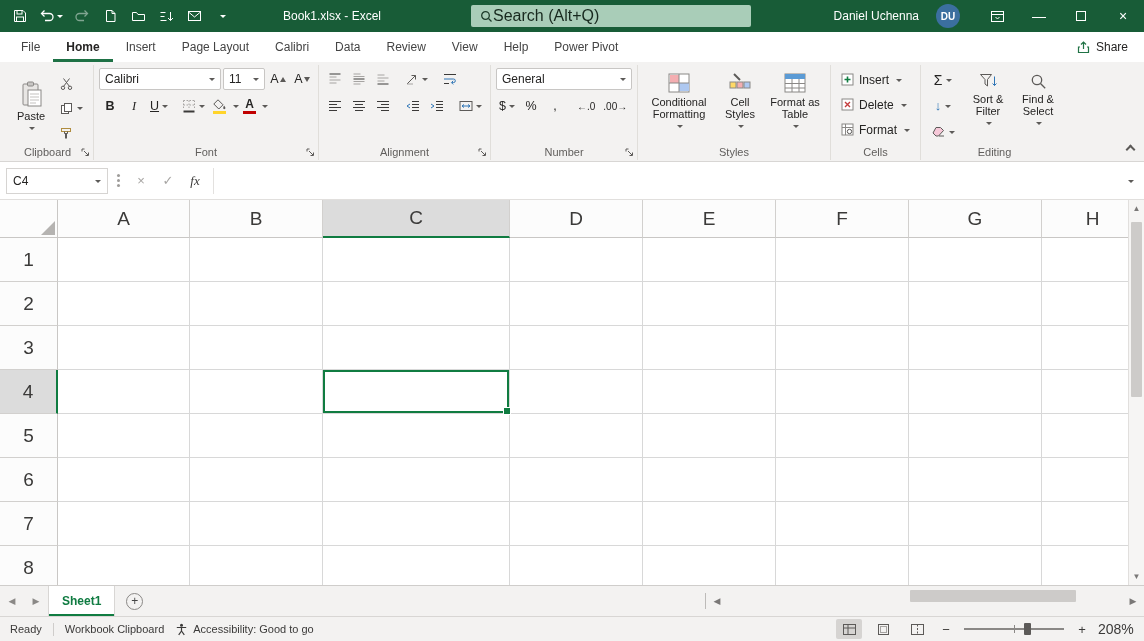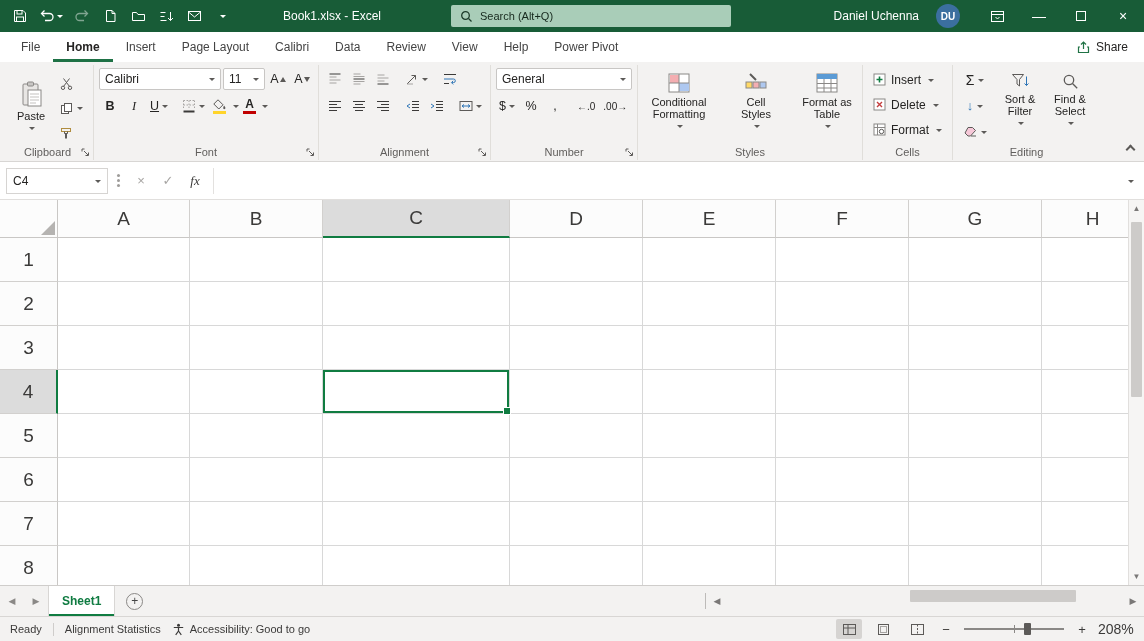--- a/index.html
+++ b/index.html
@@ -6,21 +6,21 @@
 html,body{width:1144px;height:641px;overflow:hidden}
 body{font-family:"Liberation Sans",sans-serif;font-size:12px;color:#252423;background:#fff}
 .app{width:1144px;height:641px;display:flex;flex-direction:column}
 
 
 .titlebar{flex:0 0 32px;background:#185c37;display:flex;align-items:center;position:relative;color:#fff}
 .qat{display:flex;align-items:center;gap:4px;padding-left:8px}
 .qbtn{height:24px;min-width:24px;padding:0 3px;display:flex;align-items:center;justify-content:center}
 .dim50{opacity:.45}
 .doc-title{position:absolute;left:283px;top:0;height:32px;display:flex;align-items:center;font-size:12px;white-space:nowrap}
-.search{position:absolute;left:451px;top:5px;width:280px;height:22px;background:#a9cdb8;border-radius:2px;display:flex;align-items:center;gap:7px;padding:0 9px;color:#17291e;font-size:11px}
+.search{position:absolute;left:471px;top:5px;width:280px;height:22px;background:#a9cdb8;border-radius:2px;display:flex;align-items:center;padding:0 9px;color:#17291e;font-size:16px}
 .tb-right{margin-left:auto;display:flex;align-items:center;height:100%}
 .user-name{font-size:12px;margin-right:17px}
 .avatar{width:24px;height:24px;border-radius:50%;background:#3b6f9f;display:flex;align-items:center;justify-content:center;font-size:10px;font-weight:700;margin-right:16px}
 .winbtn{width:42px;height:32px;display:flex;align-items:center;justify-content:center;font-size:14px}
 .maxbox{width:10px;height:10px;border:1px solid #fff;display:inline-block}
 
 
 .tabrow{flex:0 0 30px;background:#fff;display:flex;align-items:stretch;padding-left:8px}
 .tab{padding:0 13px;font-size:12px;color:#444;display:flex;align-items:center}
 .tab.active{color:#252423;font-weight:700;box-shadow:inset 0 -3px 0 #1e7145}
@@ -424,21 +424,21 @@
       </div>
       <div class="g-label">Number</div>
       <svg class="launcher" width="9" height="9" viewBox="0 0 9 9">
           <path d="M1 3.5V1h2.5" fill="none" stroke="#5c5a58"></path>
           <path d="M3 3l4 4" stroke="#5c5a58"></path>
           <path d="M7.5 4.5V7.5H4.5" fill="none" stroke="#5c5a58"></path>
         </svg>
     </div>
 
     <div class="group">
-      <div class="g-content" style="gap:16px">
+      <div class="g-content" style="gap:0">
         <div class="bigbtn w68">
           <svg width="22" height="20" viewBox="0 0 22 20">
               <rect x="1" y="1" width="20" height="18" fill="#fff" stroke="#8a8886"></rect>
               <rect x="2" y="2" width="9" height="8" fill="#f4aeb1"></rect>
               <rect x="11" y="10" width="10" height="8" fill="#aec8f0"></rect>
               <path d="M11 1v18M1 10h20" stroke="#8a8886"></path>
             </svg>
           <div class="blbl">Conditional Formatting</div>
           <span class="chev"></span>
         </div>
@@ -673,21 +673,21 @@
       <div class="htrack">
           <span class="hthumb"></span>
         </div>
       <span class="hs-arrow">▶</span>
     </div>
   </div>
 
   <div class="statusbar">
     <span class="sb-item">Ready</span>
     <span class="sep"></span>
-    <span class="sb-item">Alignment Statistics</span>
+    <span class="sb-item">Workbook Clipboard</span>
     <span class="sb-item">
       <svg width="13" height="13" viewBox="0 0 13 13">
           <circle cx="6.5" cy="2.2" r="1.5" fill="#3b3a39"></circle>
           <path d="M1.8 4.5h9.4M6.5 4.5v3.5M6.5 8l-2.8 3.8M6.5 8l2.8 3.8" fill="none" stroke="#3b3a39" stroke-width="1.2"></path>
         </svg>
       <span>Accessibility: Good to go</span>
     </span>
     <div class="sb-right">
       <div class="viewbtn active">
           <svg width="15" height="13" viewBox="0 0 15 13">

